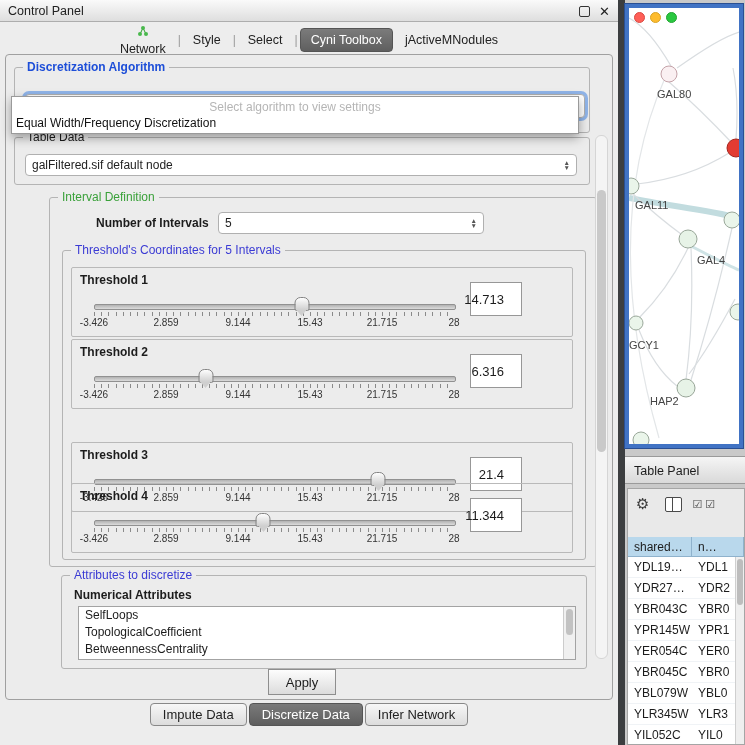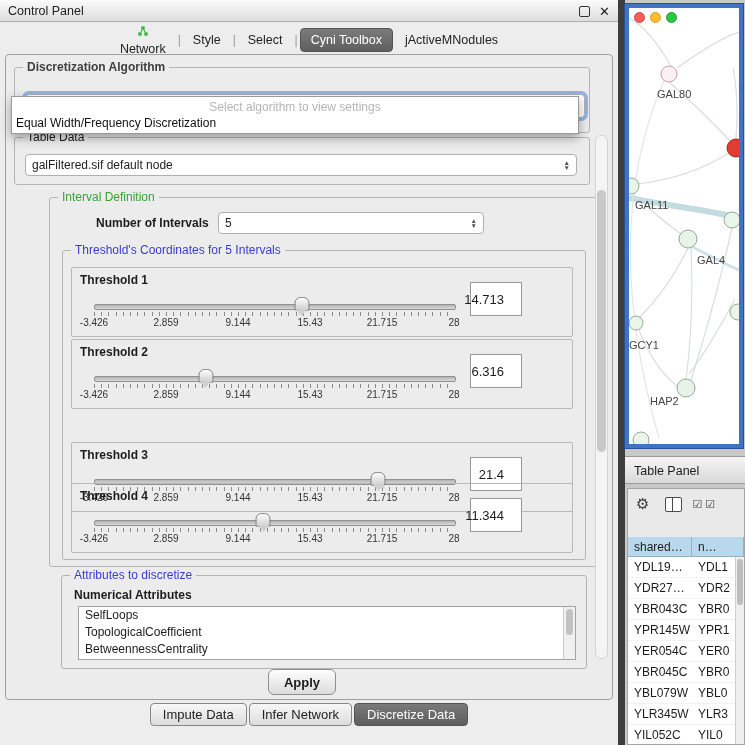--- a/index.html
+++ b/index.html
@@ -17,21 +17,21 @@
   .tabbar{position:absolute;left:0;top:26px;width:618px;height:28px;display:flex;justify-content:center;align-items:center;gap:2px;}
   .tab{padding:4px 10px;font-size:12.5px;color:#222;border-radius:4px;display:flex;align-items:center;gap:5px;white-space:nowrap;flex-direction:column;}
   .tab.selected{background:linear-gradient(#7b7b7b,#5f5f5f);color:#fff;border:1px solid #555;}
   .tabsep{color:#9a9a9a;}
 
   
   .main-panel{position:absolute;left:5px;top:54px;width:608px;height:646px;border:1px solid #a0a0a0;border-radius:4px;background:#ececec;box-sizing:border-box;}
 
   .group{position:absolute;border:1px solid #b4b4b4;border-radius:3px;}
   .group-title{position:absolute;top:-8px;left:8px;background:#ececec;padding:0 4px;font-size:12px;white-space:nowrap;}
-  .t-bold{font-weight:bold;color:#404040;}
+  .t-bold{font-weight:bold;color:#1d4ed8;}
   .t-green{color:#3aa13a;}
   .t-blue{color:#3b3bd4;}
 
   .combo{position:absolute;background:#fff;border:1px solid #b0b0b0;border-radius:4px;display:flex;align-items:center;padding:0 6px;box-sizing:border-box;font-size:12px;color:#222;}
   .combo-arrows{margin-left:auto;display:flex;flex-direction:column;font-size:6.5px;line-height:5.5px;color:#555;}
   .focus-ring{box-shadow:0 0 0 3px rgba(96,150,230,.65);}
 
   
   .popup{position:absolute;left:5px;top:28px;width:568px;background:#fff;border:1px solid #9a9a9a;box-shadow:0 4px 10px rgba(0,0,0,.35);z-index:20;padding:2px 0;box-sizing:border-box;margin-top:13px;}
   .popup-placeholder{color:#b5b5b5;text-align:center;font-size:12px;padding:1px 0;}
@@ -49,21 +49,21 @@
   .tick-labels{position:absolute;left:0;top:21px;width:360px;height:12px;font-size:10px;color:#333;}
   .tick-labels span{position:absolute;transform:translateX(-50%);white-space:nowrap;}
   .valbox{position:absolute;left:398px;top:14px;width:52px;height:34px;background:#fff;border:1px solid #979797;display:flex;align-items:center;justify-content:flex-end;padding-right:17px;font-size:13px;box-sizing:border-box;}
 
   
   .attr-list{position:absolute;left:16px;top:30px;width:498px;height:54px;background:#fff;border:1px solid #a3a3a3;overflow:hidden;box-sizing:border-box;}
   .attr-item{line-height:17px;padding-left:6px;font-size:12px;white-space:nowrap;}
   .vscroll{position:absolute;right:0;top:0;bottom:0;width:12px;background:#f0f0f0;border-left:1px solid #cccccc;box-sizing:border-box;}
   .vscroll .vthumb{position:absolute;left:2px;right:2px;top:2px;height:26px;background:#c2c2c2;border-radius:4px;}
 
-  .apply-btn{position:absolute;left:262px;top:614px;width:66px;height:24px;border:1px solid #8e8e8e;border-radius:6px;background:linear-gradient(#fdfdfd,#dcdcdc);display:flex;align-items:center;justify-content:center;font-size:13px;font-weight:bold;}
+  .apply-btn{position:absolute;left:262px;top:614px;width:66px;height:24px;border:1px solid #8e8e8e;border-radius:0;background:linear-gradient(#fdfdfd,#dcdcdc);display:flex;align-items:center;justify-content:center;font-size:13px;}
 
   .panel-scrollbar{position:absolute;right:4px;top:80px;width:13px;height:524px;background:#f4f4f4;border:1px solid #d5d5d5;border-radius:6px;box-sizing:border-box;}
   .panel-scrollbar .vthumb{position:absolute;left:1px;right:1px;top:54px;height:262px;background:#c9c9c9;border-radius:5px;}
 
   .bottom-tabs{position:absolute;left:0;top:703px;width:618px;display:flex;justify-content:center;gap:2px;}
   .btab{padding:3px 12px;border:1px solid #888;border-radius:4px;background:linear-gradient(#f7f7f7,#dcdcdc);font-size:13px;color:#222;}
   .btab.selected{background:linear-gradient(#7a7a7a,#5e5e5e);color:#fff;border-color:#555;}
 
   
   .desktop-strip{position:absolute;left:618px;top:0;width:7px;height:745px;background:#3c3e40;}
@@ -269,22 +269,22 @@
 
       <div class="apply-btn">Apply</div>
 
       <div class="panel-scrollbar">
           <div class="vthumb"></div>
         </div>
     </div>
 
     <div class="bottom-tabs">
       <span class="btab">Impute Data</span>
+      <span class="btab selected">Discretize Data</span>
       <span class="btab">Infer Network</span>
-      <span class="btab selected">Discretize Data</span>
     </div>
   </div>
 
   <div class="desktop-strip"></div>
 
   <div class="network-window">
     <div class="traffic">
       <span class="light red"></span>
       <span class="light yellow"></span>
       <span class="light green"></span>

